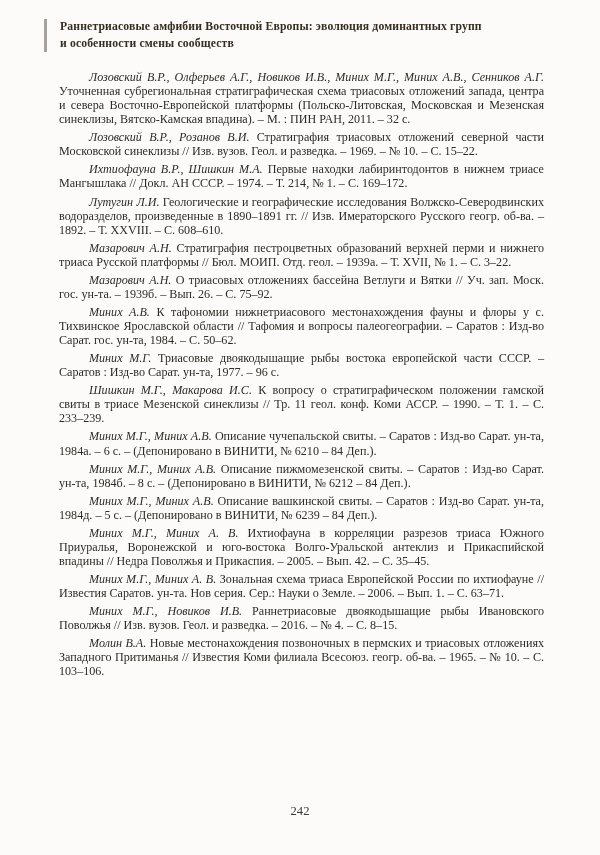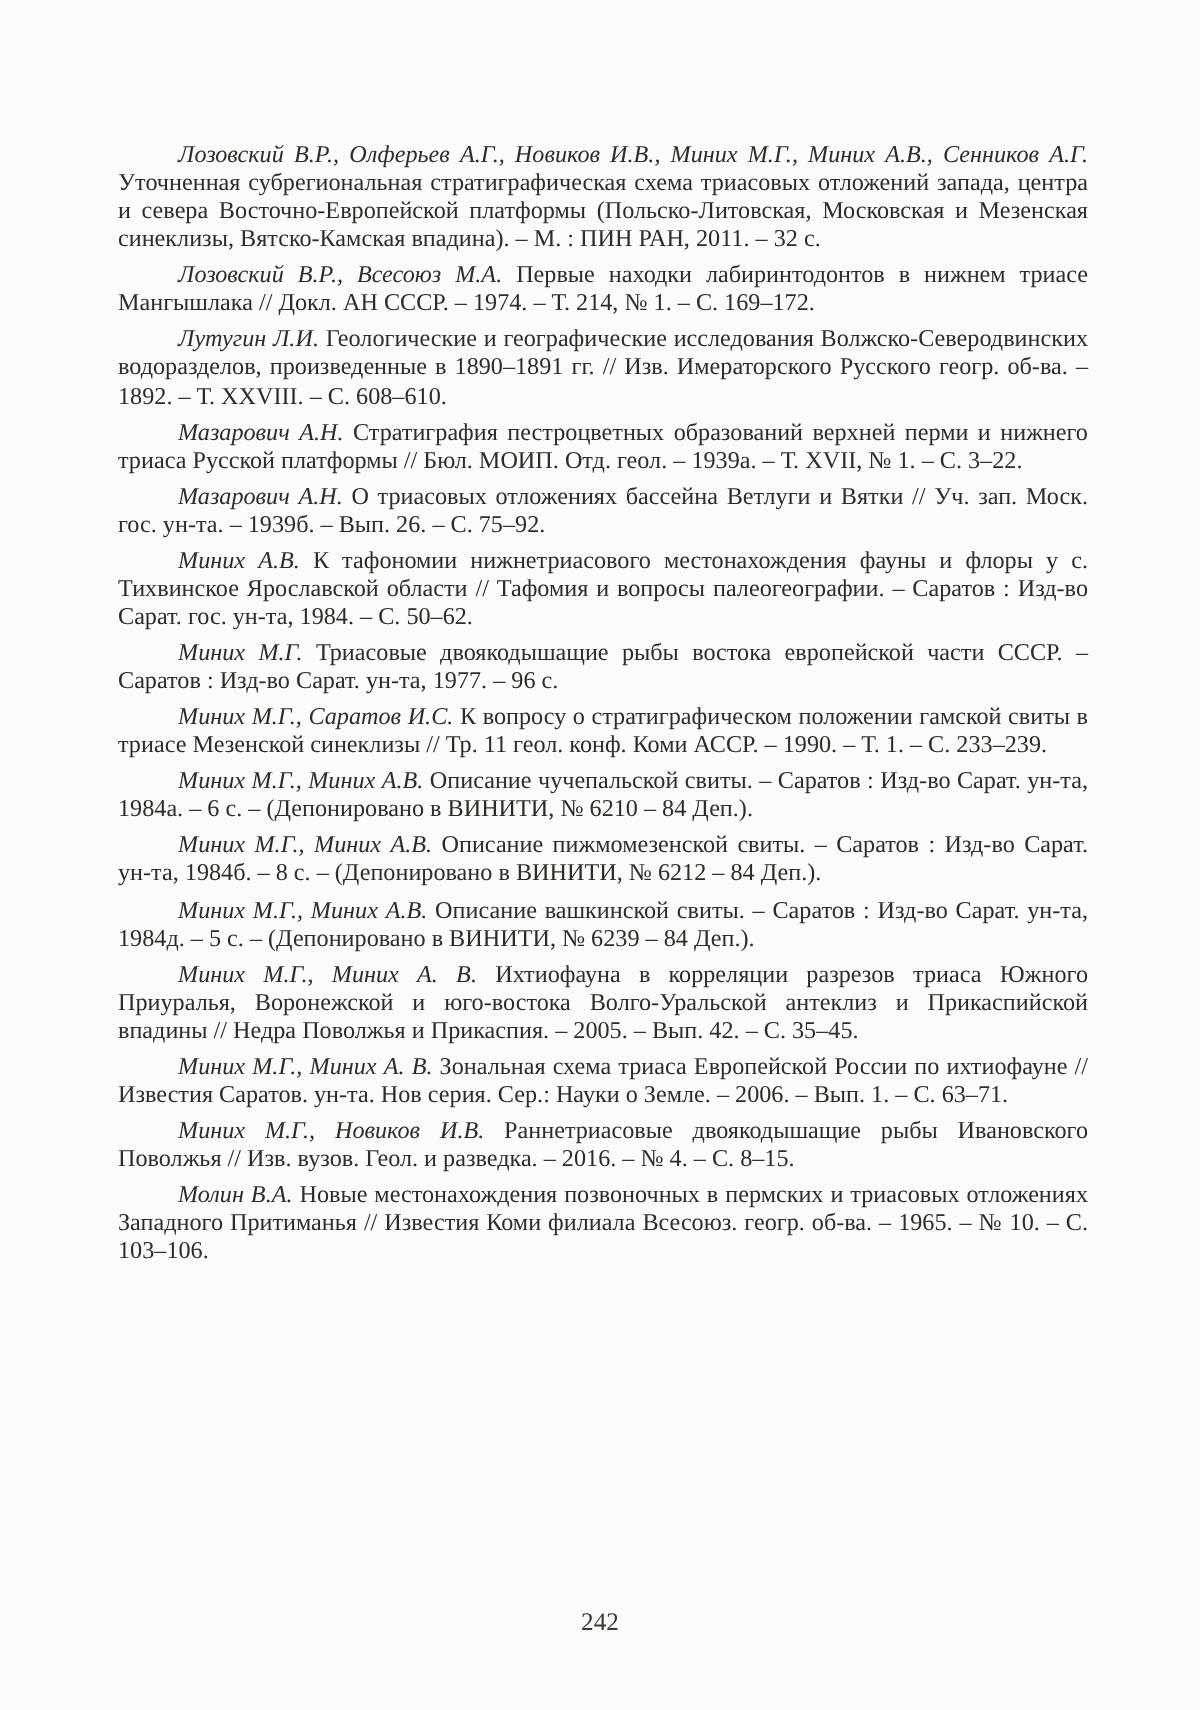--- a/index.html
+++ b/index.html
@@ -64,43 +64,48 @@
     color:#3d3933;
   }
 </style>
 </head>
 <body>
 
 <div class="page">
 
   <div class="running-header">
     <div class="header-rule"></div>
+    <div class="header-lines">
+      <div>Раннетриасовые амфибии Восточной Европы: эволюция доминантных групп</div>
+      <div>и особенности смены сообществ</div>
+    </div>
   </div>
 
   <div class="refs">
 
       <p class="ref"><span class="authors">Лозовский В.Р., Олферьев А.Г., Новиков И.В., Миних М.Г., Миних А.В., Сенников А.Г.</span><span> Уточненная субрегиональная стратиграфическая схема триасовых отложений запада, центра и севера Восточно-Европейской платформы (Польско-Литовская, Московская и Мезенская синеклизы, Вятско-Камская впадина). – М. : ПИН РАН, 2011. – 32 с.</span></p>
 
+      <p class="ref"><span class="authors">Лозовский В.Р., Розанов В.И.</span><span> Стратиграфия триасовых отложений северной части Московской синеклизы // Изв. вузов. Геол. и разведка. – 1969. – № 10. – С. 15–22.</span></p>
 
-      <p class="ref"><span class="authors">Лозовский В.Р., Всесоюз М.А.</span><span> Первые находки лабиринтодонтов в нижнем триасе Мангышлака // Докл. АН СССР. – 1974. – Т. 214, № 1. – С. 169–172.</span></p>
+      <p class="ref"><span class="authors">Ихтиофауна В.Р., Шишкин М.А.</span><span> Первые находки лабиринтодонтов в нижнем триасе Мангышлака // Докл. АН СССР. – 1974. – Т. 214, № 1. – С. 169–172.</span></p>
 
       <p class="ref"><span class="authors">Лутугин Л.И.</span><span> Геологические и географические исследования Волжско-Северодвинских водоразделов, произведенные в 1890–1891 гг. // Изв. Имераторского Русского геогр. об-ва. – 1892. – Т. XXVIII. – С. 608–610.</span></p>
 
       <p class="ref"><span class="authors">Мазарович А.Н.</span><span> Стратиграфия пестроцветных образований верхней перми и нижнего триаса Русской платформы // Бюл. МОИП. Отд. геол. – 1939а. – Т. XVII, № 1. – С. 3–22.</span></p>
 
       <p class="ref"><span class="authors">Мазарович А.Н.</span><span> О триасовых отложениях бассейна Ветлуги и Вятки // Уч. зап. Моск. гос. ун-та. – 1939б. – Вып. 26. – С. 75–92.</span></p>
 
       <p class="ref"><span class="authors">Миних А.В.</span><span> К тафономии нижнетриасового местонахождения фауны и флоры у с. Тихвинское Ярославской области // Тафомия и вопросы палеогеографии. – Саратов : Изд-во Сарат. гос. ун-та, 1984. – С. 50–62.</span></p>
 
       <p class="ref"><span class="authors">Миних М.Г.</span><span> Триасовые двоякодышащие рыбы востока европейской части СССР. – Саратов : Изд-во Сарат. ун-та, 1977. – 96 с.</span></p>
 
 
 
 
-      <p class="ref"><span class="authors">Миних М.Г., Саратов И.С.</span><span> К вопросу о стратиграфическом положении гамской свиты в триасе Мезенской синеклизы // Тр. 11 геол. конф. Коми АССР. – 1990. – Т. 1. – С. 233–239.</span></p>
+      <p class="ref"><span class="authors">Шишкин М.Г., Макарова И.С.</span><span> К вопросу о стратиграфическом положении гамской свиты в триасе Мезенской синеклизы // Тр. 11 геол. конф. Коми АССР. – 1990. – Т. 1. – С. 233–239.</span></p>
 
       <p class="ref"><span class="authors">Миних М.Г., Миних А.В.</span><span> Описание чучепальской свиты. – Саратов : Изд-во Сарат. ун-та, 1984а. – 6 с. – (Депонировано в ВИНИТИ, № 6210 – 84 Деп.).</span></p>
 
       <p class="ref"><span class="authors">Миних М.Г., Миних А.В.</span><span> Описание пижмомезенской свиты. – Саратов : Изд-во Сарат. ун-та, 1984б. – 8 с. – (Депонировано в ВИНИТИ, № 6212 – 84 Деп.).</span></p>
 
 
       <p class="ref"><span class="authors">Миних М.Г., Миних А.В.</span><span> Описание вашкинской свиты. – Саратов : Изд-во Сарат. ун-та, 1984д. – 5 с. – (Депонировано в ВИНИТИ, № 6239 – 84 Деп.).</span></p>
 
       <p class="ref"><span class="authors">Миних М.Г., Миних А. В.</span><span> Ихтиофауна в корреляции разрезов триаса Южного Приуралья, Воронежской и юго-востока Волго-Уральской антеклиз и Прикаспийской впадины // Недра Поволжья и Прикаспия. – 2005. – Вып. 42. – С. 35–45.</span></p>
 

